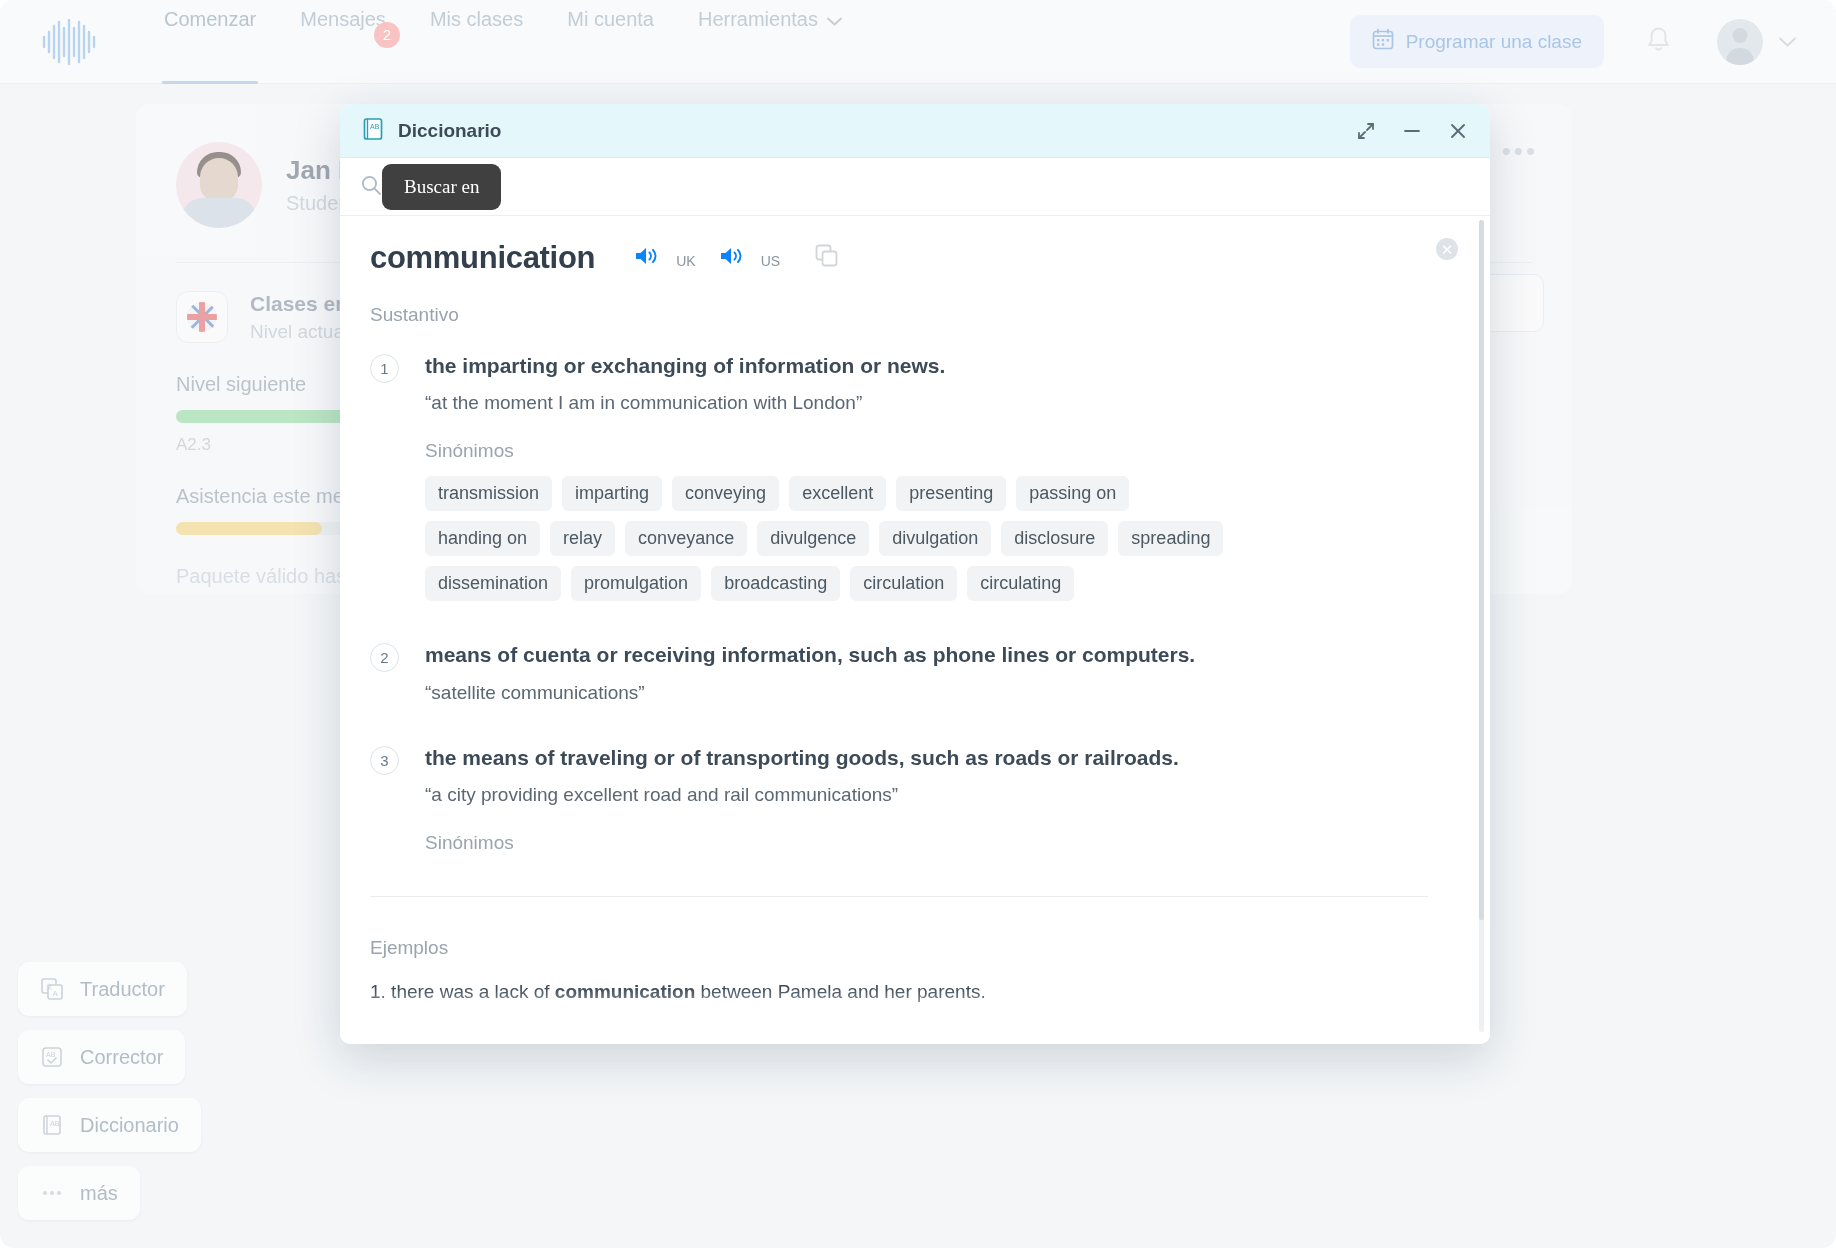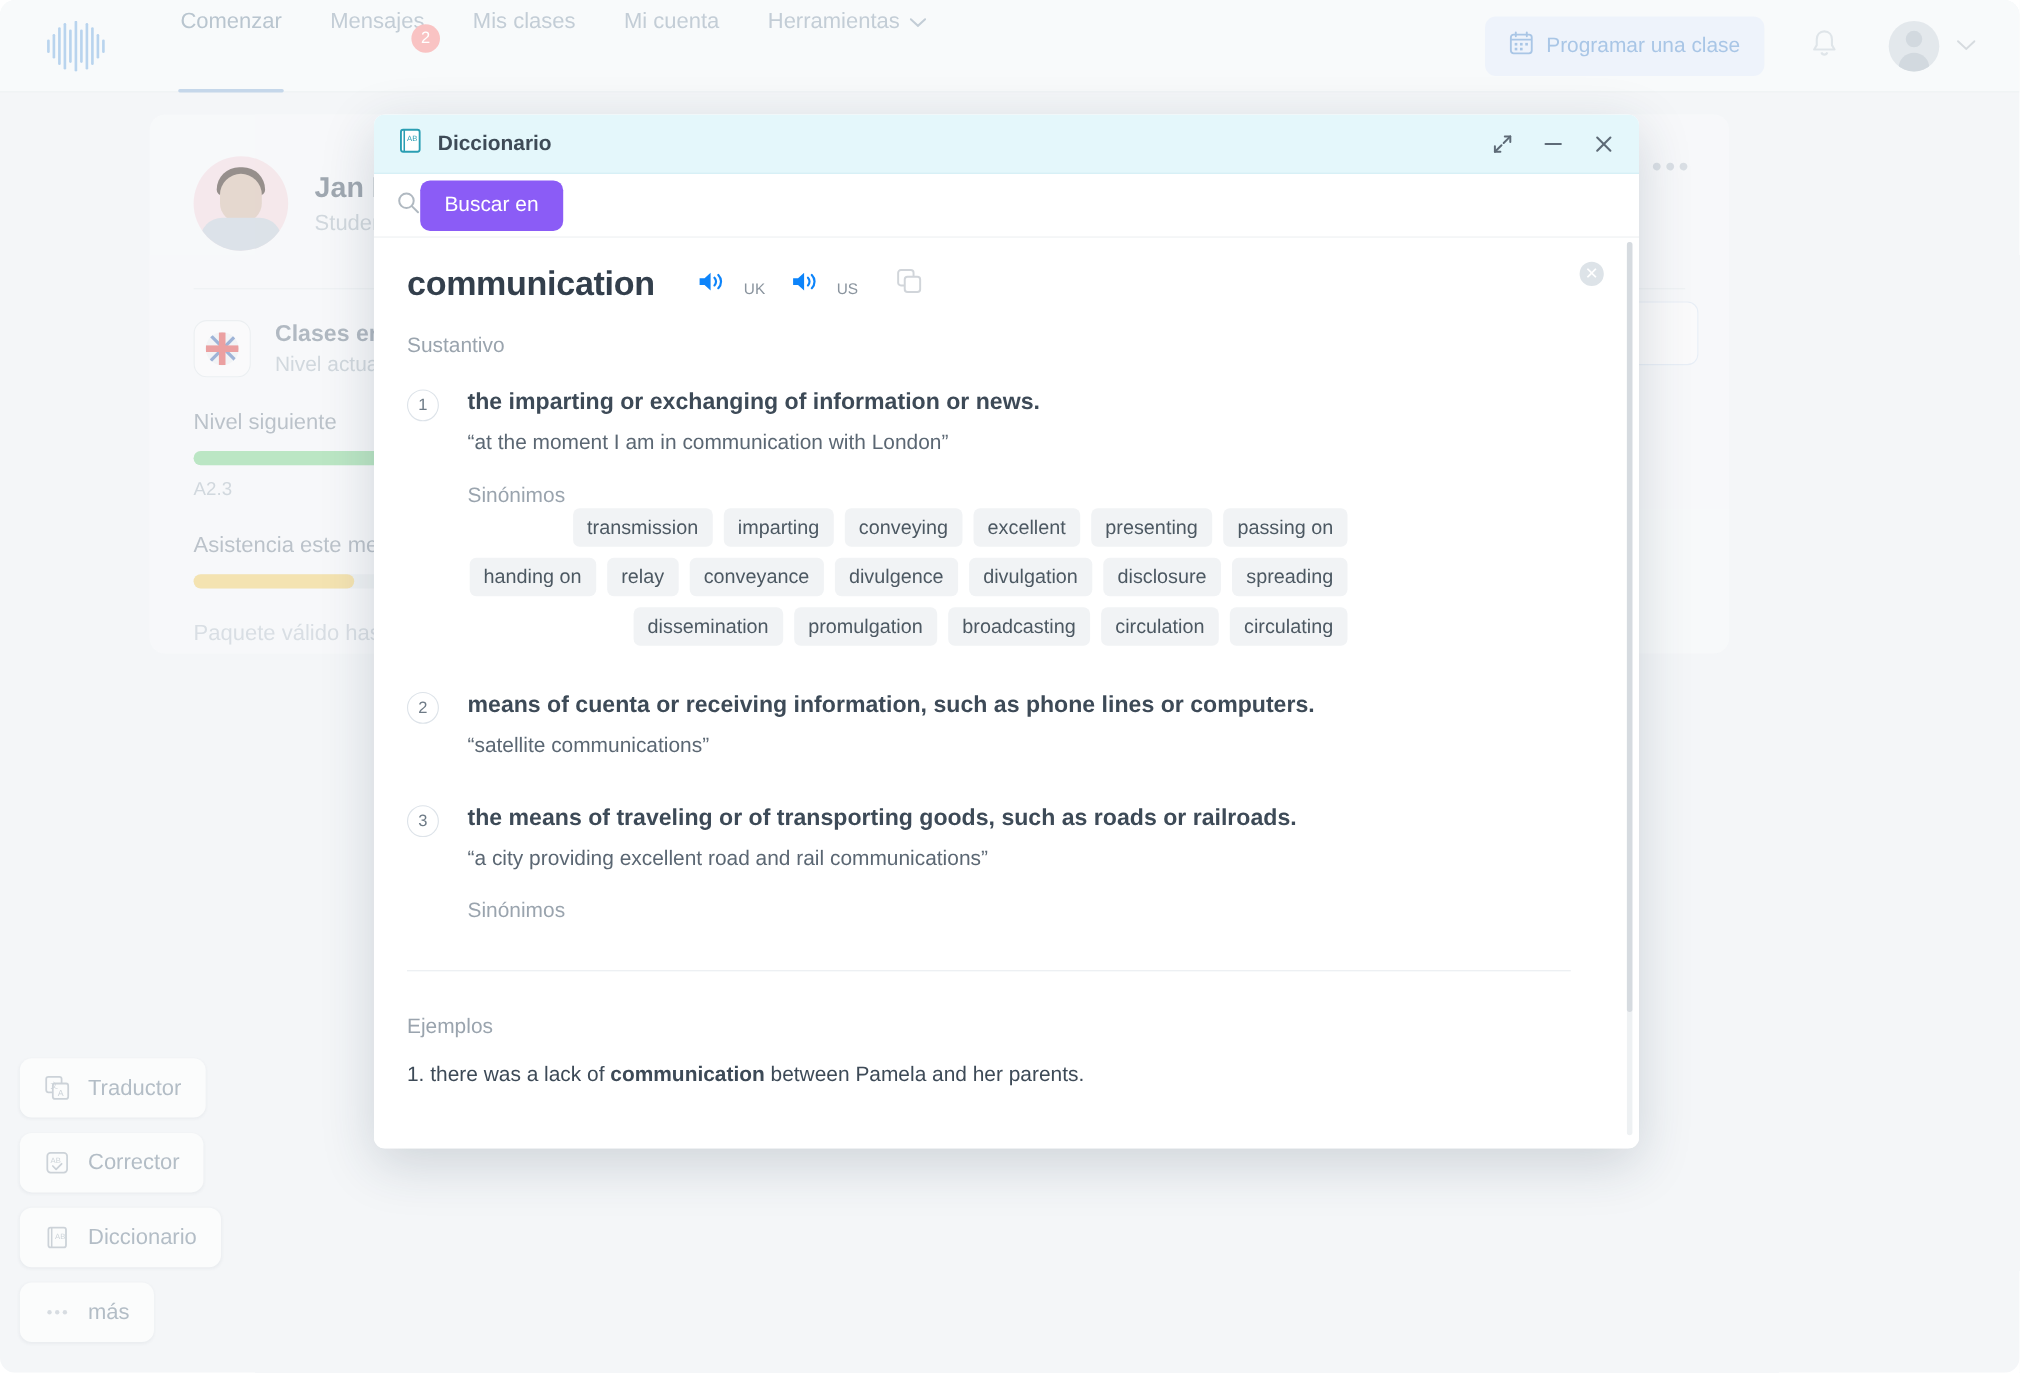--- a/index.html
+++ b/index.html
@@ -160,23 +160,23 @@
     padding: 0 14px 0 20px; border-bottom: 1px solid #edf0f2; position: relative;
   }
   .dlg-search input {
     flex: 1; border: 0; outline: 0; margin-left: 16px;
     font-size: 21px; color: #46525e;
     font-family: "Liberation Sans", sans-serif;
     background: transparent;
   }
   .dlg-search input::placeholder { color: #b9c2ca; }
   .search-btn {
-    background: #8b5cf6; color: #fff; border: 0;
+    background: #404040; color: #fff; border: 0;
     border-radius: 9px; padding: 12px 22px; font-size: 19px;
-    font-family: Liberation Sans, sans-serif; cursor: pointer;
+    font-family: Liberation Serif, serif; cursor: pointer;
   }
 
   .dlg-body { position: relative; height: 828px; overflow: hidden; padding: 0 62px 0 30px; }
   .close-chip {
     position: absolute; right: 32px; top: 22px;
     width: 22px; height: 22px; border-radius: 50%;
     background: #dde3e8; color: #fff; font-size: 15px;
     display: flex; align-items: center; justify-content: center;
     cursor: pointer; line-height: 1;
   }
@@ -192,21 +192,21 @@
   .num {
     width: 29px; height: 29px; border-radius: 50%;
     border: 1px solid #dde3e9; color: #6d7a86;
     font-size: 15px; display: flex; align-items: center; justify-content: center;
     flex: 0 0 auto; margin-top: 2px;
   }
   .defn-body { margin-left: 26px; flex: 1; }
   .defn-text { font-size: 21px; color: #3d4a57; font-weight: bold; line-height: 1.3; }
   .defn-ex { font-size: 19px; color: #5b6773; margin-top: 13px; }
   .syn-label { font-size: 19px; color: #9aa4ae; margin-top: 26px; }
-  .tags { display: flex; flex-wrap: wrap; gap: 10px; max-width: 800px; justify-content: flex-end; }
+  .tags { display: flex; flex-wrap: wrap; gap: 10px; margin-top: 14px; max-width: 800px; }
   .tag {
     background: #f1f3f5; border-radius: 6px;
     padding: 7px 13px; font-size: 18px; color: #4c5862;
     cursor: pointer; white-space: nowrap;
   }
   .hr { height: 1px; background: #e9edf0; margin: 42px 0 0 0; }
   .ex-label { font-size: 19px; color: #9aa4ae; margin-top: 40px; }
   .ex-line { font-size: 19px; color: #3d4a57; margin-top: 22px; }
   .ex-line b { font-weight: bold; }
   .fade-bottom {

